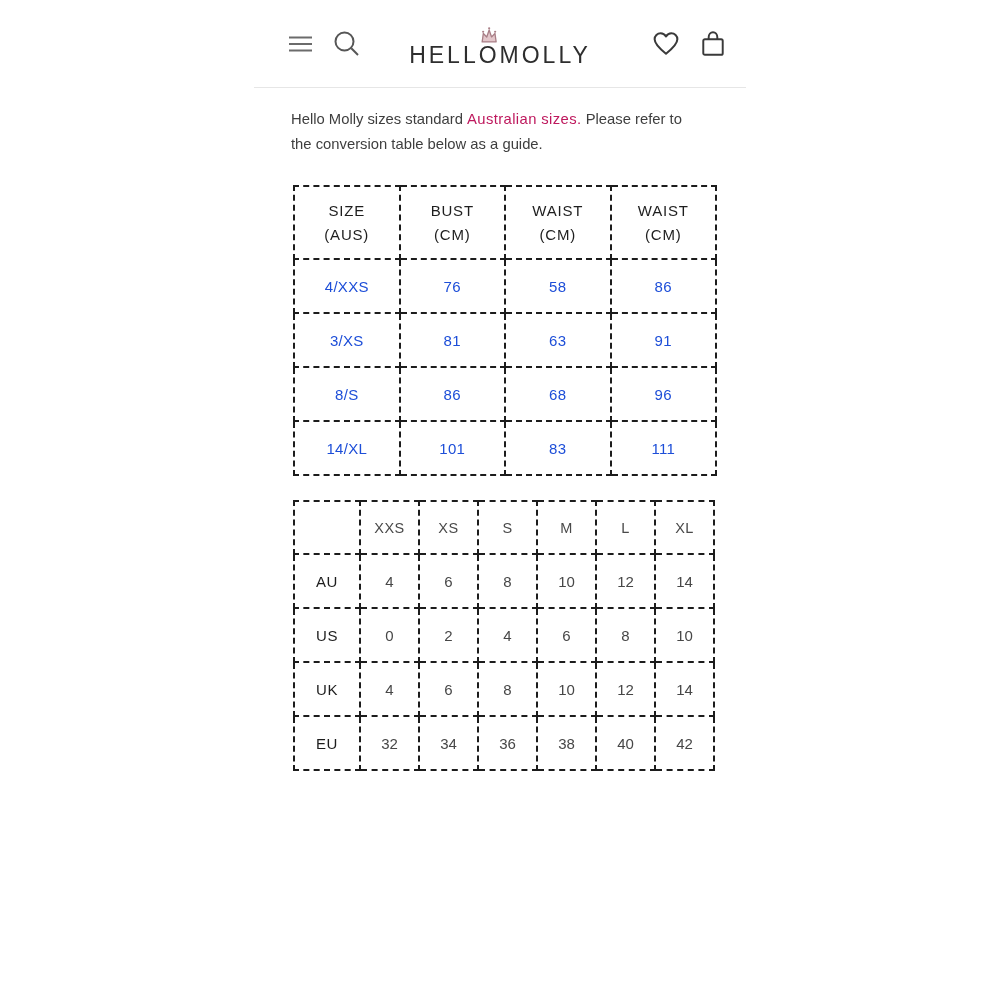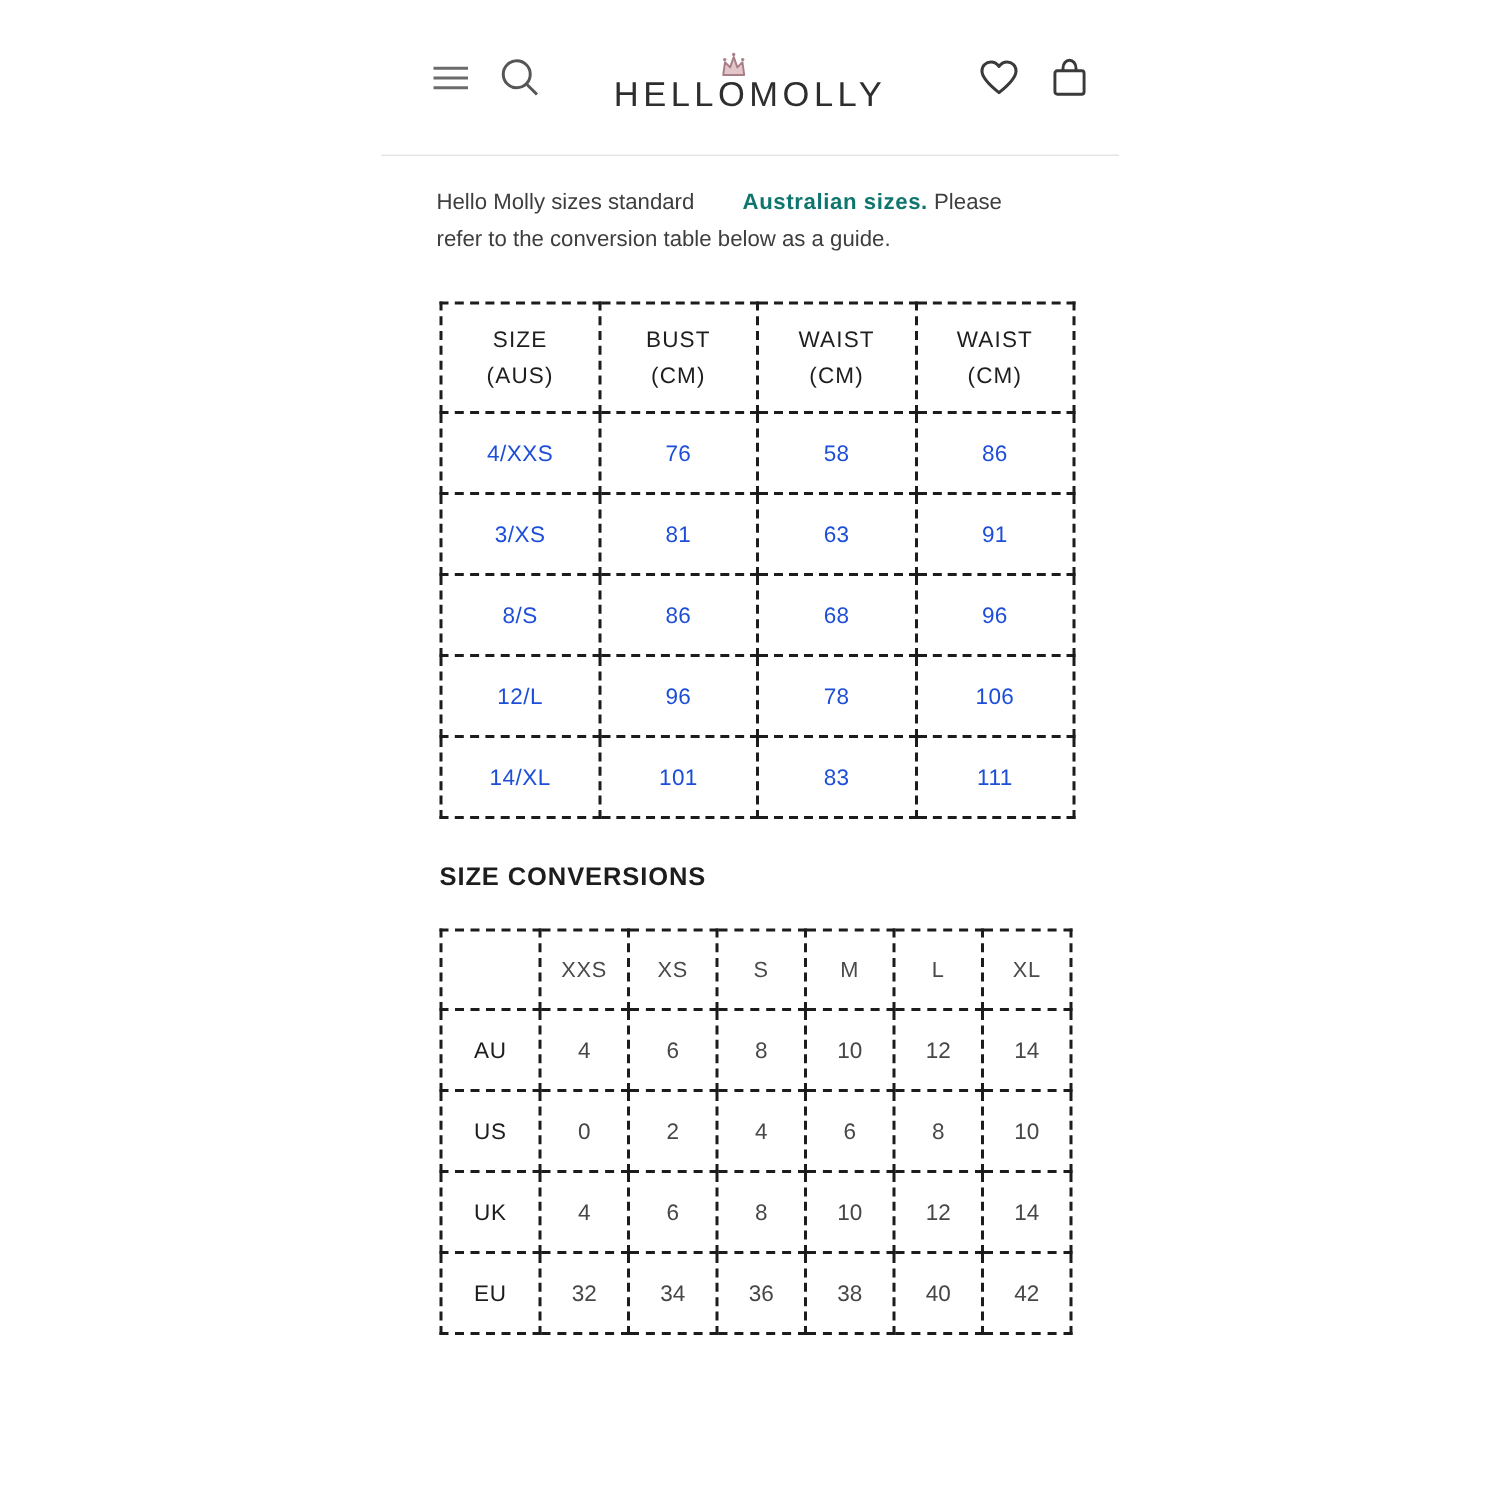--- a/index.html
+++ b/index.html
@@ -6,21 +6,21 @@
   html, body { background: #ffffff; }
   body {
     width: 1000px; height: 1000px; overflow: hidden;
     font-family: "Liberation Sans", "DejaVu Sans", sans-serif;
     color: #3d3d3d;
   }
   .viewport { width: 492px; margin: 0 auto; position: relative; }
 
   
   header {
-    height: 104px;
+    height: 88px;
     display: flex; align-items: center; justify-content: space-between;
     padding: 0 18px 0 32px;
     border-bottom: 1px solid #e6e6e6;
     position: relative;
   }
   .hgroup { display: flex; align-items: center; gap: 16px; z-index: 2; }
   .icon-btn {
     background: none; border: none; padding: 2px; cursor: pointer;
     display: flex; align-items: center; justify-content: center;
   }
@@ -35,21 +35,21 @@
     font-size: 23px; font-weight: 500; letter-spacing: 3px;
     color: #2e2e2e; white-space: nowrap;
   }
 
   
   .intro {
     margin: 19px 0 0 37px;
     width: 404px;
     font-size: 14.8px; line-height: 25px; color: #3e3e3e;
   }
-  .intro strong { color: #0f766e; font-weight: 700; letter-spacing: 0.4px; margin-left: 28px; }
+  .intro strong { color: #be185d; font-weight: 400; letter-spacing: 0.4px; }
 
   
   table { border-collapse: collapse; table-layout: fixed; }
   th, td { border: 2px dashed #1c1c1c; text-align: center; vertical-align: middle; }
 
   .measure-table { margin: 28px 0 0 39px; width: 422px; }
   .measure-table col { width: 105.5px; }
   .measure-table thead th {
     height: 73px; font-size: 15px; font-weight: 400;
     color: #1e1e1e; letter-spacing: 0.8px; line-height: 1.55;
@@ -167,35 +167,28 @@
         <td>63</td>
         <td>91</td>
       </tr>
       <tr>
         <td>8/S</td>
         <td>86</td>
         <td>68</td>
         <td>96</td>
       </tr>
       <tr>
-        <td>12/L</td>
-        <td>96</td>
-        <td>78</td>
-        <td>106</td>
-      </tr>
-      <tr>
         <td>14/XL</td>
         <td>101</td>
         <td>83</td>
         <td>111</td>
       </tr>
     </tbody>
   </table>
 
-  <h2 class="section-heading">SIZE CONVERSIONS</h2>
 
   <table class="conv-table">
     <colgroup>
       <col class="label-col">
         <col class="size-col">
         <col class="size-col">
         <col class="size-col">
       <col class="size-col">
         <col class="size-col">
         <col class="size-col">

